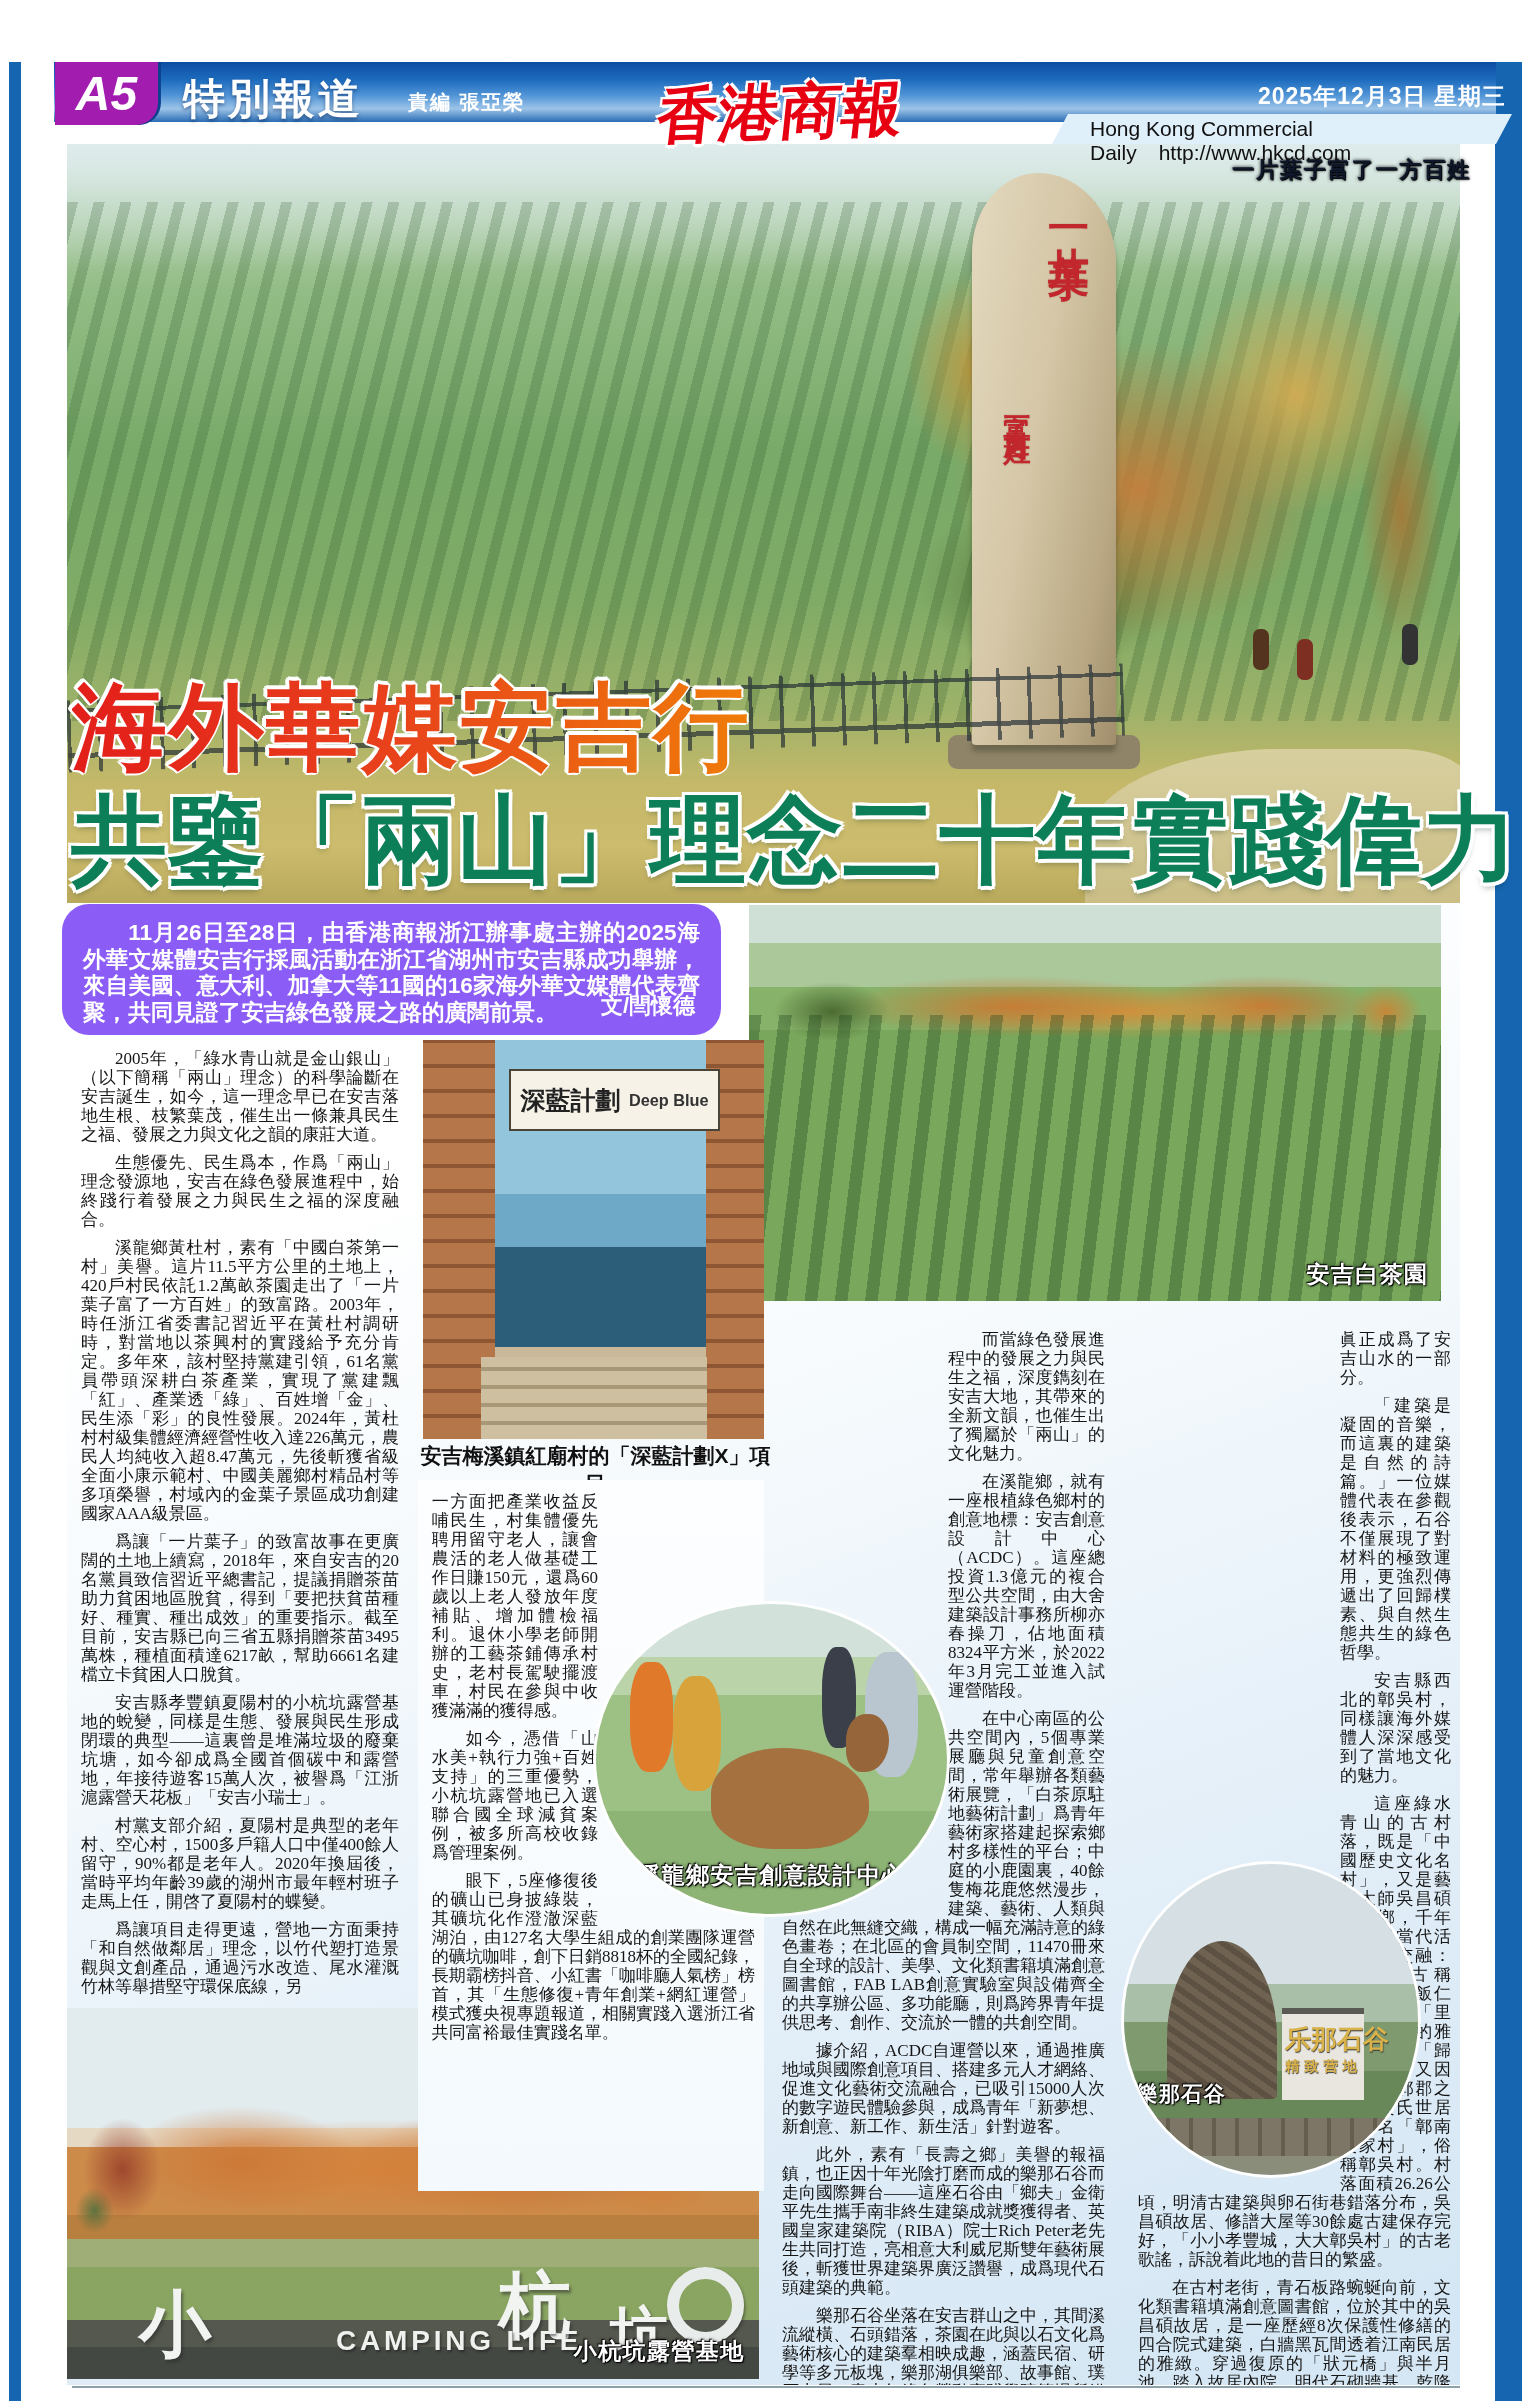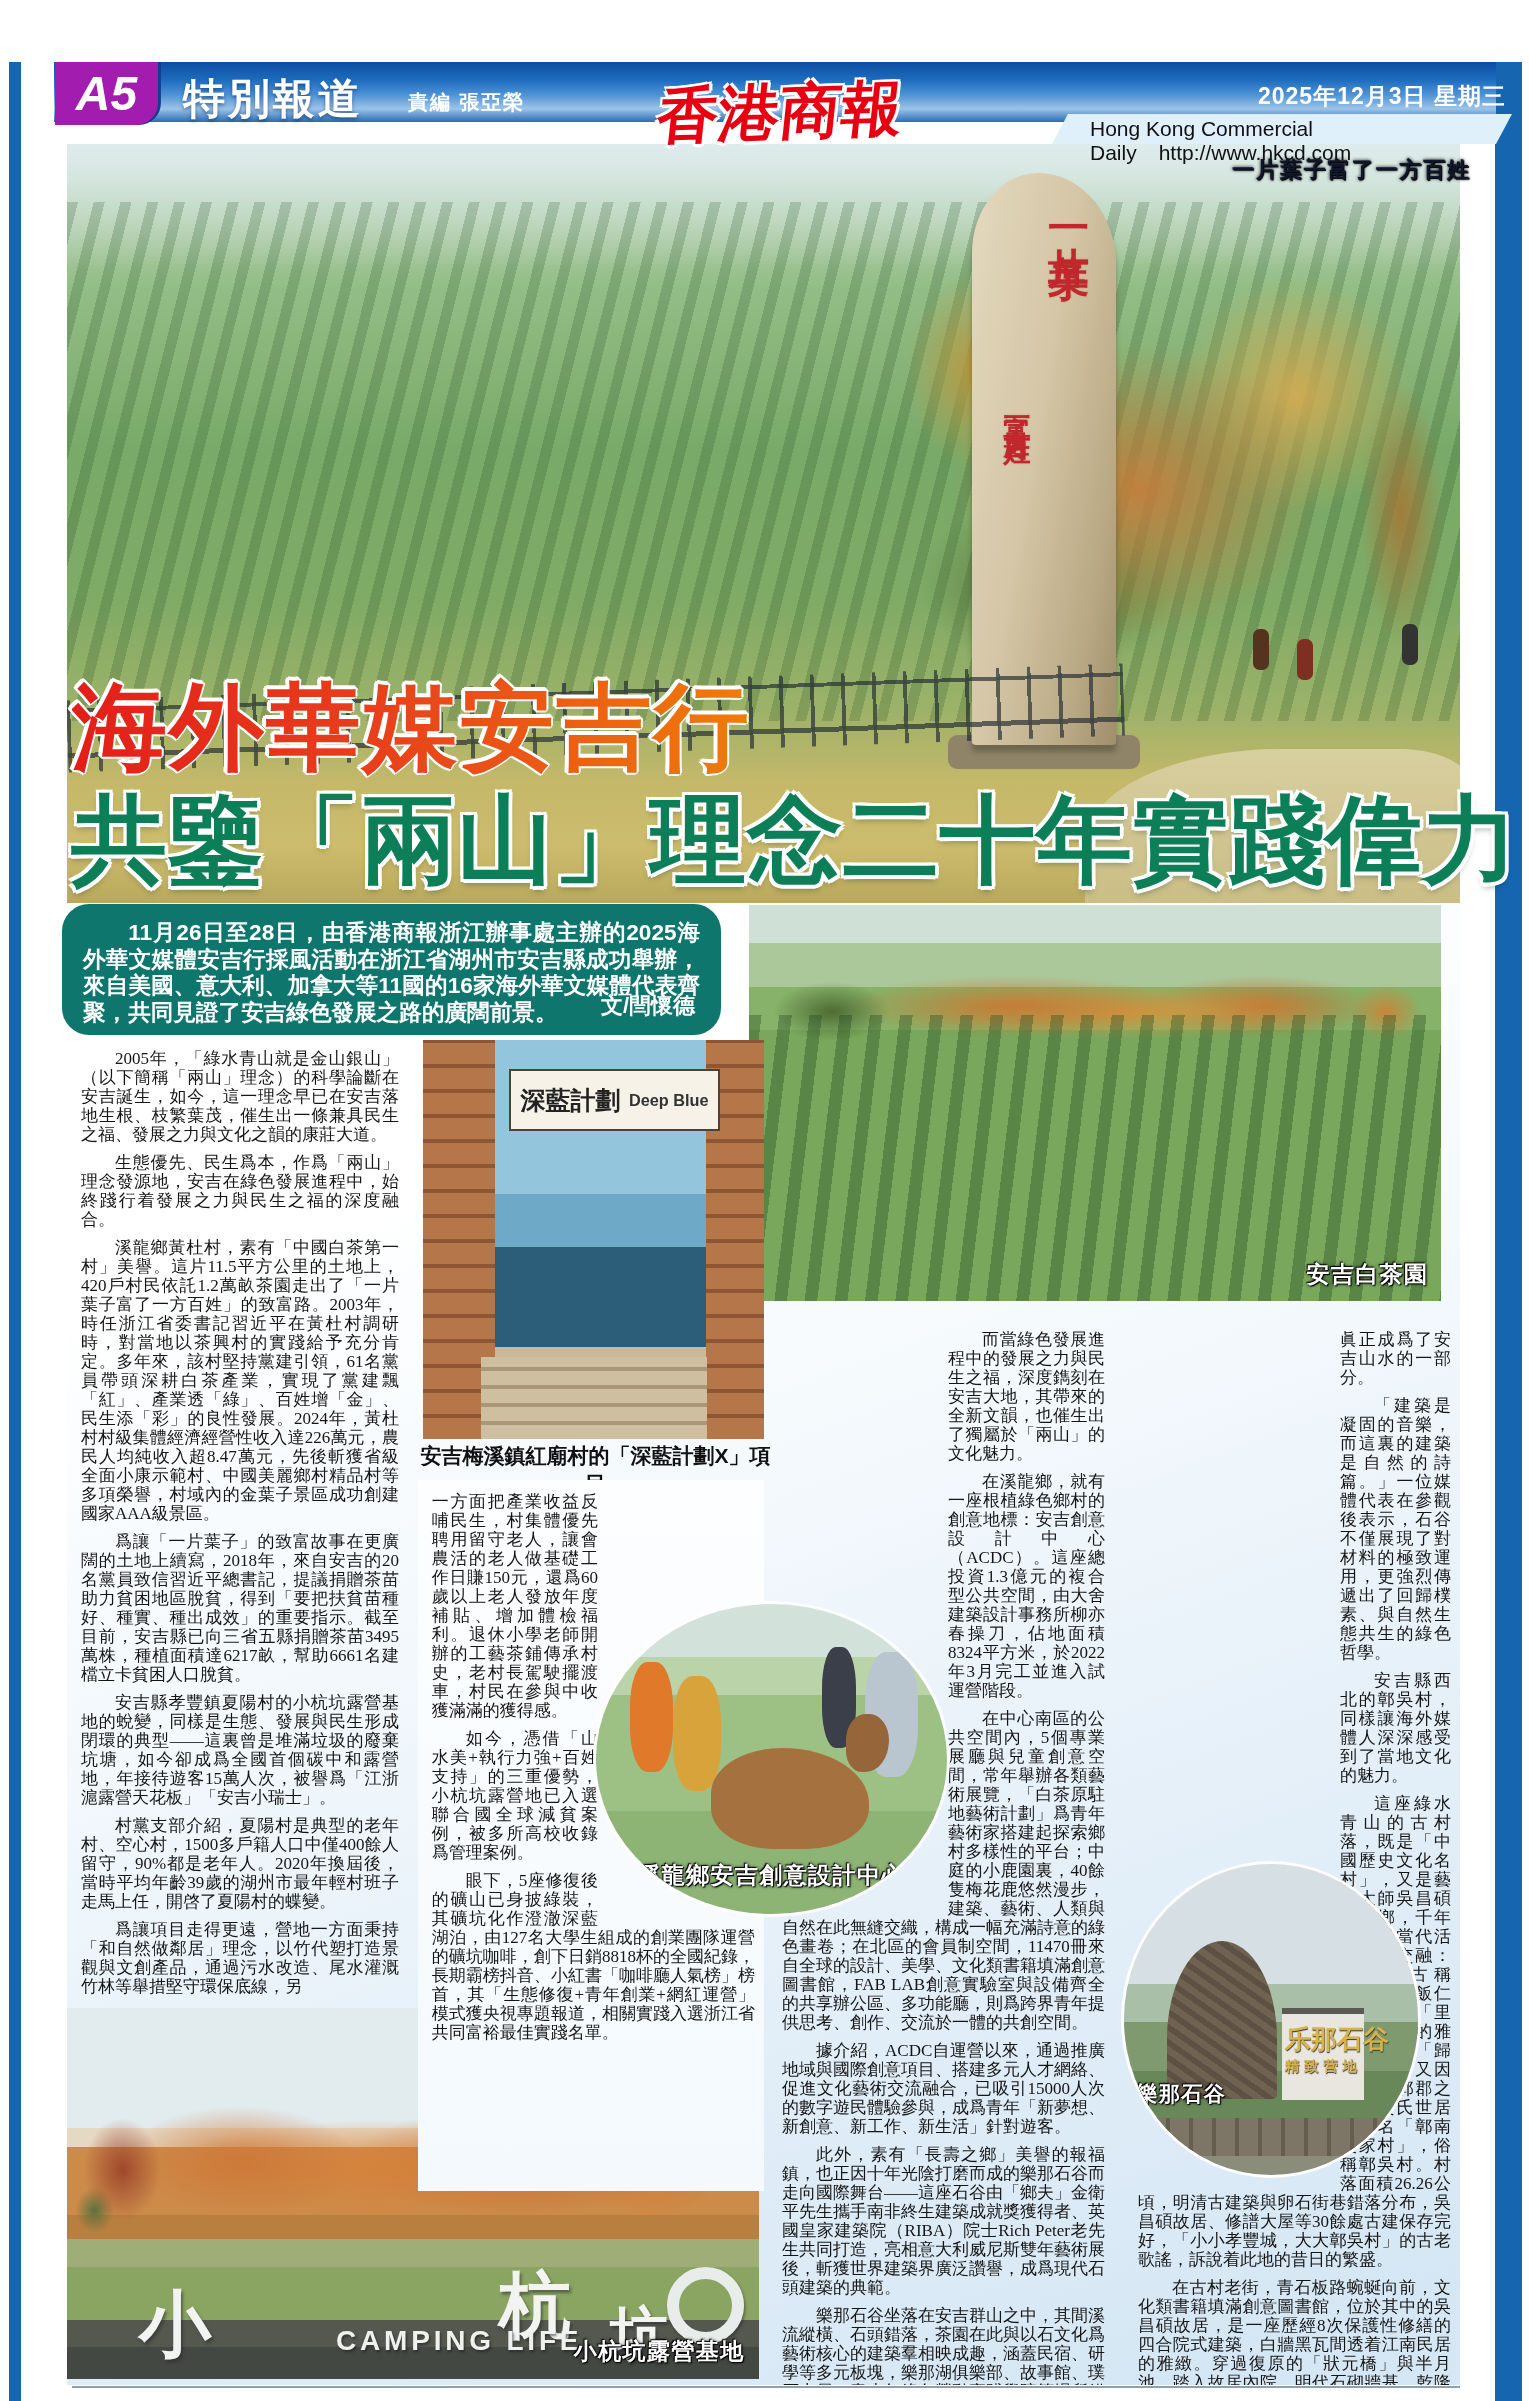--- a/index.html
+++ b/index.html
@@ -78,21 +78,21 @@
     font:900 95px "Liberation Sans",sans-serif;letter-spacing:1.9px;
     background:linear-gradient(90deg,#e31e1a 0%,#e8401c 45%,#ef7c09 100%);
     -webkit-background-clip:text;background-clip:text;color:transparent;
     filter:drop-shadow(1.9px 1.9px 0 #fff) drop-shadow(-1.9px -1.9px 0 #fff) drop-shadow(1.9px -1.9px 0 #fff) drop-shadow(-1.9px 1.9px 0 #fff);}
   #headline{position:absolute;left:71px;top:777px;z-index:3;color:#0d7f58;
     font:900 96px "Liberation Sans",sans-serif;letter-spacing:0.5px;white-space:nowrap;
     text-shadow:-2.9px -2.9px 0 #fff,2.9px -2.9px 0 #fff,-2.9px 2.9px 0 #fff,2.9px 2.9px 0 #fff,0 3.8px 0 #fff,3.8px 0 0 #fff,0 4.8px 6.7px rgba(0,40,30,.35);}
 
   
   #lead-box{position:absolute;left:62px;top:904px;width:659px;height:131px;z-index:2;
-    background:#0f766e;border-radius:27px;padding:16.3px 21px;box-sizing:border-box;}
+    background:#8b5cf6;border-radius:27px;padding:16.3px 21px;box-sizing:border-box;}
   #lead-text{color:#fff;font:700 22.6px/26.4px "Liberation Sans",sans-serif;text-align:justify;text-indent:2em;}
   #lead-byline{position:absolute;right:26px;bottom:14.4px;color:#fff;font:700 22px "Liberation Sans",sans-serif;}
 
   
   #tea-photo{position:absolute;left:749px;top:905px;width:692px;height:396px;z-index:2;overflow:hidden;
     background:linear-gradient(180deg,#cfe0d6 0 38px,#abc89b 38px 82px,#87b269 82px 125px,#79a75c 125px);}
   #tea-rows{position:absolute;left:0;top:110px;width:100%;height:288px;opacity:.6;
     background:repeating-linear-gradient(97deg,rgba(25,64,26,.55) 0 12.5px,rgba(255,255,255,0) 12.5px 30px);}
   #tea-trees{position:absolute;left:0;top:43px;width:100%;height:106px;
     background:

